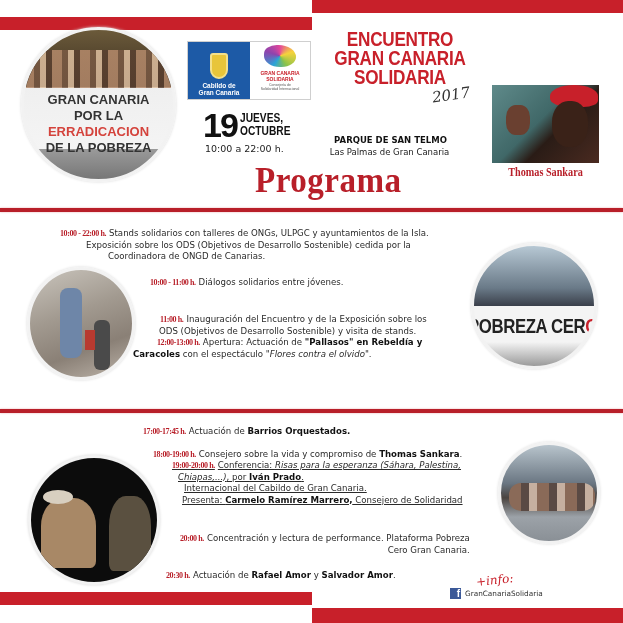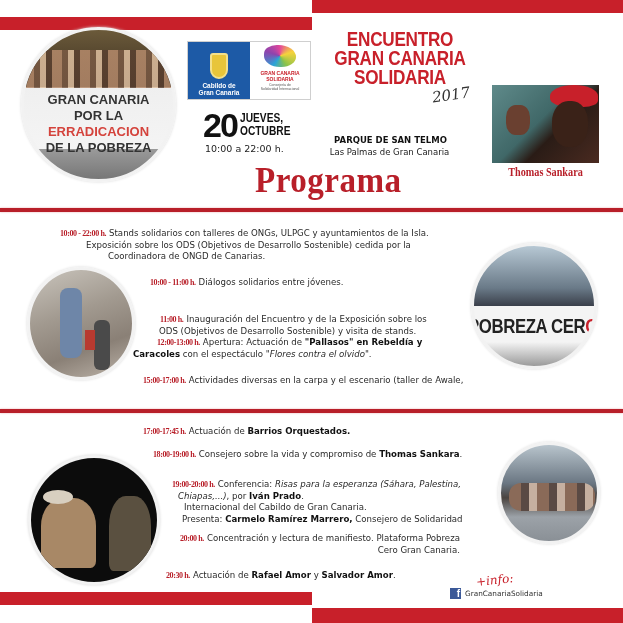--- a/index.html
+++ b/index.html
@@ -117,21 +117,21 @@
   </div>
 </div>
 
 <div class="abs" id="event-title">
   <div>ENCUENTRO</div>
   <div>GRAN CANARIA</div>
   <div>SOLIDARIA</div>
 </div>
 <div class="abs" id="event-year">2017</div>
 
-<div class="abs" id="date-day">20</div>
+<div class="abs" id="date-day">19</div>
 <div class="abs" id="date-week">
   <div>JUEVES,</div>
   <div>OCTUBRE</div>
 </div>
 <div class="abs" id="date-hours">10:00 a 22:00 h.</div>
 
 <div class="abs" id="venue-name">PARQUE DE SAN TELMO</div>
 <div class="abs" id="venue-city">Las Palmas de Gran Canaria</div>
 
 <div class="abs" id="programa-title">Programa</div>
@@ -166,49 +166,48 @@
   <div><span class="time">11:00 h.</span><span>Inauguración del Encuentro y de la Exposición sobre los</span></div>
   <div style="margin-left:-1px;">ODS (Objetivos de Desarrollo Sostenible) y visita de stands.</div>
 </div>
 
 <div class="item" style="left:157px; top:337px;">
   <div><span class="time">12:00-13:00 h.</span><span>Apertura: Actuación de </span><b>"Pallasos" en Rebeldía y</b></div>
   <div style="margin-left:-24px;"><b>Caracoles</b><span> con el espectáculo </span><i>"Flores contra el olvido"</i><span>.</span></div>
 </div>
 
 <div class="item" style="left:143px; top:375px;">
-  <div><span class="time">15:00-17:00 h.</span><span>Actividades diversas en la carpa y el escenario (taller de Awale,</span></div>
 </div>
 
 <div class="circle" id="photo-musicians">
   <div class="m1"></div>
   <div class="hat"></div>
   <div class="m2"></div>
 </div>
 <div class="circle" id="photo-refugees">
   <div class="kids"></div>
 </div>
 
 <div class="item" style="left:143px; top:426px;">
   <span class="time">17:00-17:45 h.</span><span>Actuación de </span><b>Barrios Orquestados.</b>
 </div>
 
 <div class="item" style="left:153px; top:449px;">
   <span class="time">18:00-19:00 h.</span><span>Consejero sobre la vida y compromiso de </span><b>Thomas Sankara</b><span>.</span>
 </div>
 
-<div class="item" style="left:172px; top:479px;">
+<div class="item" style="left:172px; top:460px;text-decoration:underline;">
   <div><span class="time">19:00-20:00 h.</span><span>Conferencia: </span><i>Risas para la esperanza (Sáhara, Palestina,</i></div>
   <div style="margin-left:6px;"><i>Chiapas,...)</i><span>, por </span><b>Iván Prado</b><span>.</span></div>
   <div style="margin-left:12px;">Internacional del Cabildo de Gran Canaria.</div>
   <div style="margin-left:10px;"><span>Presenta: </span><b>Carmelo Ramírez Marrero,</b><span> Consejero de Solidaridad</span></div>
 </div>
 
 <div class="item" style="left:180px; top:533px;">
-  <div><span class="time">20:00 h.</span><span>Concentración y lectura de manifiesto. Plataforma Pobreza</span></div>
+  <div><span class="time">20:00 h.</span><span>Concentración y lectura de performance. Plataforma Pobreza</span></div>
   <div style="margin-left:-2px;text-align:right;">Cero Gran Canaria.</div>
 </div>
 
 <div class="item" style="left:166px; top:570px;">
   <span class="time">20:30 h.</span><span>Actuación de </span><b>Rafael Amor</b><span> y </span><b>Salvador Amor</b><span>.</span>
 </div>
 
 <div class="abs" id="info-plus">+info:</div>
 <div class="abs" id="fb-icon">f</div>
 <div class="abs" id="fb-handle">GranCanariaSolidaria</div>

